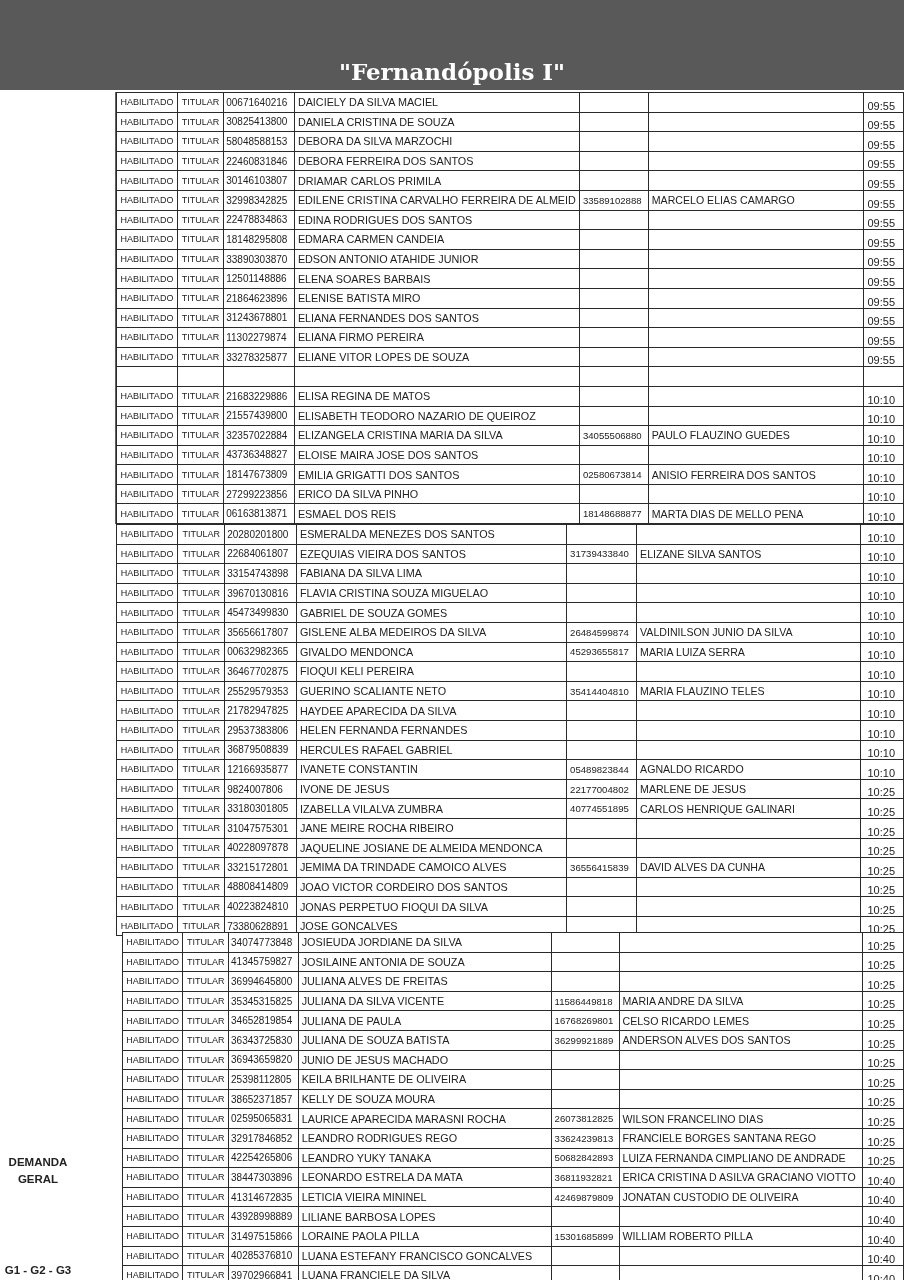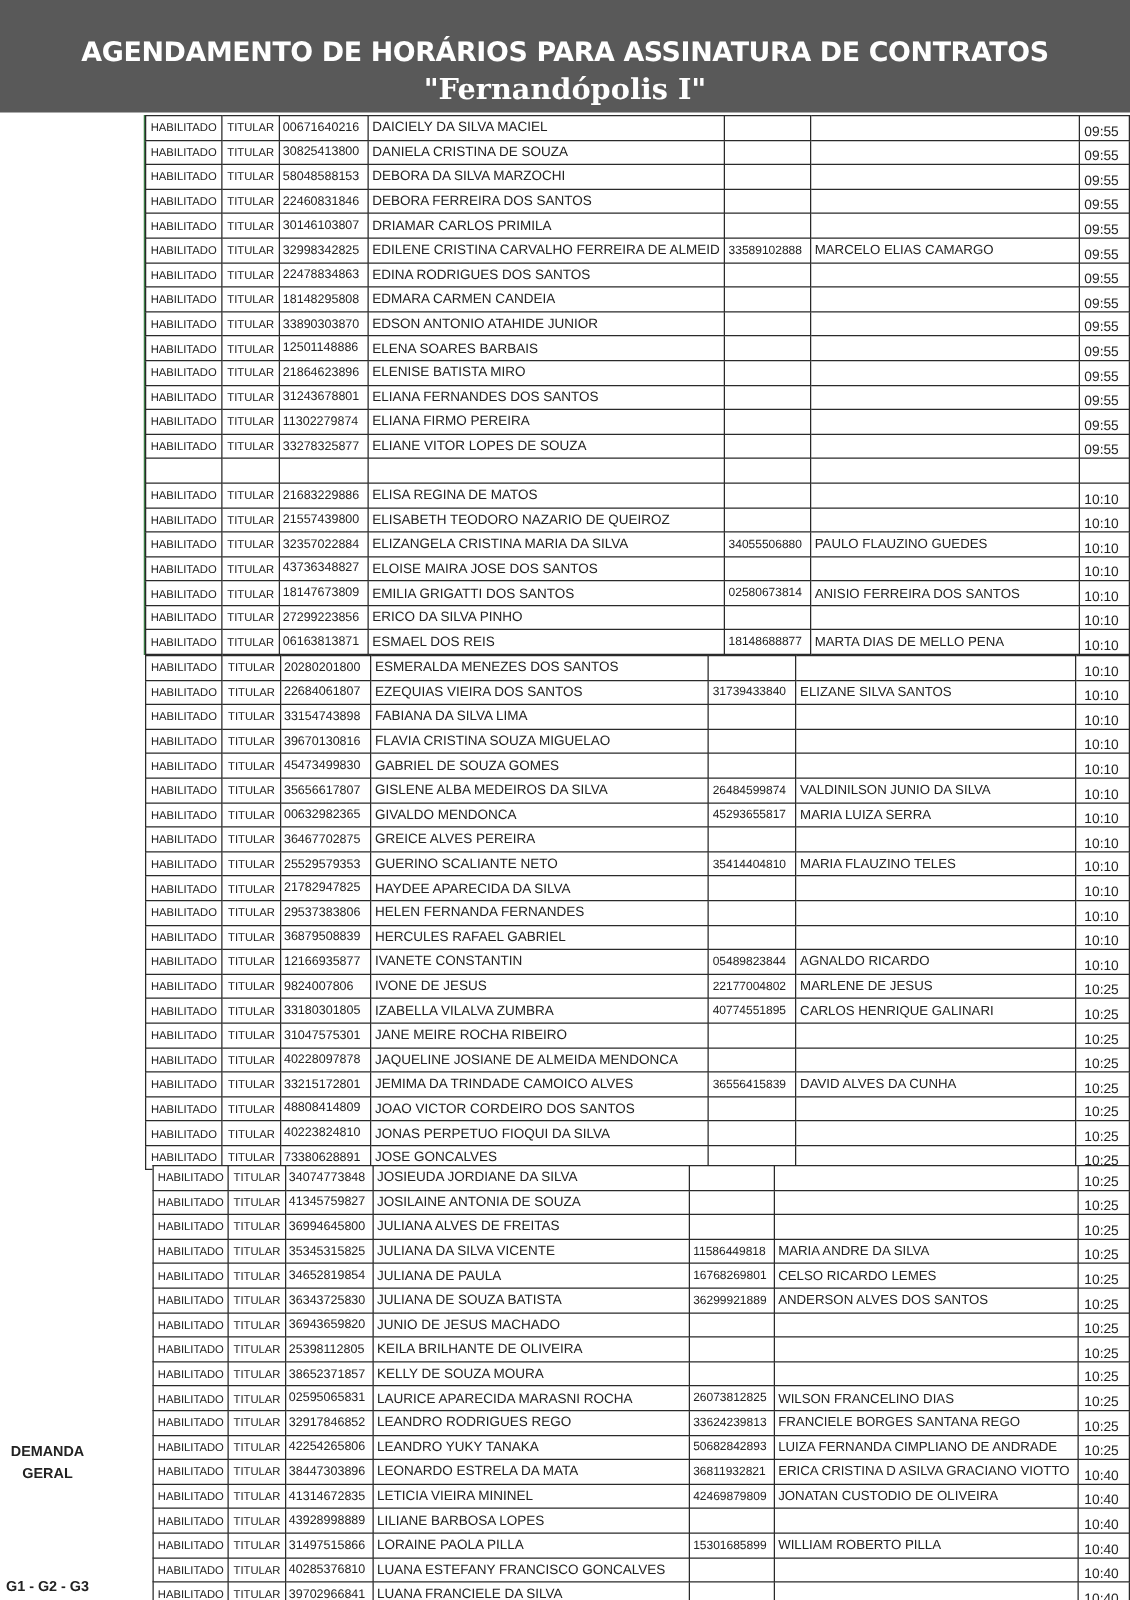--- a/index.html
+++ b/index.html
@@ -20,21 +20,20 @@
   .seg1 { left:68px; top:92px; }
   .seg1 .greenline { position:absolute; left:-1px; top:0; width:1px; height:432px; background:#3a7d44; }
   .seg2 { left:68px; top:524px; }
   .seg3 { left:74px; top:932px; }
   .sidelabel { position:absolute; left:0; width:76px; text-align:center; font-weight:bold; font-size:11.5px; color:#222; line-height:17px; }
 </style>
 </head>
 <body>
 
 <div class="header">
-  <div class="t1">AGENDAMENTO DE HORÁRIOS PARA ASSINATURA DE CONTRATOS</div>
   <div class="t2">"Fernandópolis I"</div>
 </div>
 
 <div class="seg seg1">
   <div class="greenline"></div>
   <table>
     <colgroup>
         <col style="width:62px">
         <col style="width:48px">
         <col style="width:74px">
@@ -318,21 +317,21 @@
           <td class="cpf">00632982365</td>
           <td class="nm">GIVALDO MENDONCA</td>
           <td class="cpf2">45293655817</td>
           <td class="nm2">MARIA LUIZA SERRA</td>
           <td class="tm">10:10</td>
         </tr>
         <tr>
           <td class="st">HABILITADO</td>
           <td class="ti">TITULAR</td>
           <td class="cpf">36467702875</td>
-          <td class="nm">GREICE ALVES PEREIRA</td>
+          <td class="nm">FIOQUI KELI PEREIRA</td>
           <td class="cpf2"></td>
           <td class="nm2"></td>
           <td class="tm">10:10</td>
         </tr>
         <tr>
           <td class="st">HABILITADO</td>
           <td class="ti">TITULAR</td>
           <td class="cpf">25529579353</td>
           <td class="nm">GUERINO SCALIANTE NETO</td>
           <td class="cpf2">35414404810</td>

